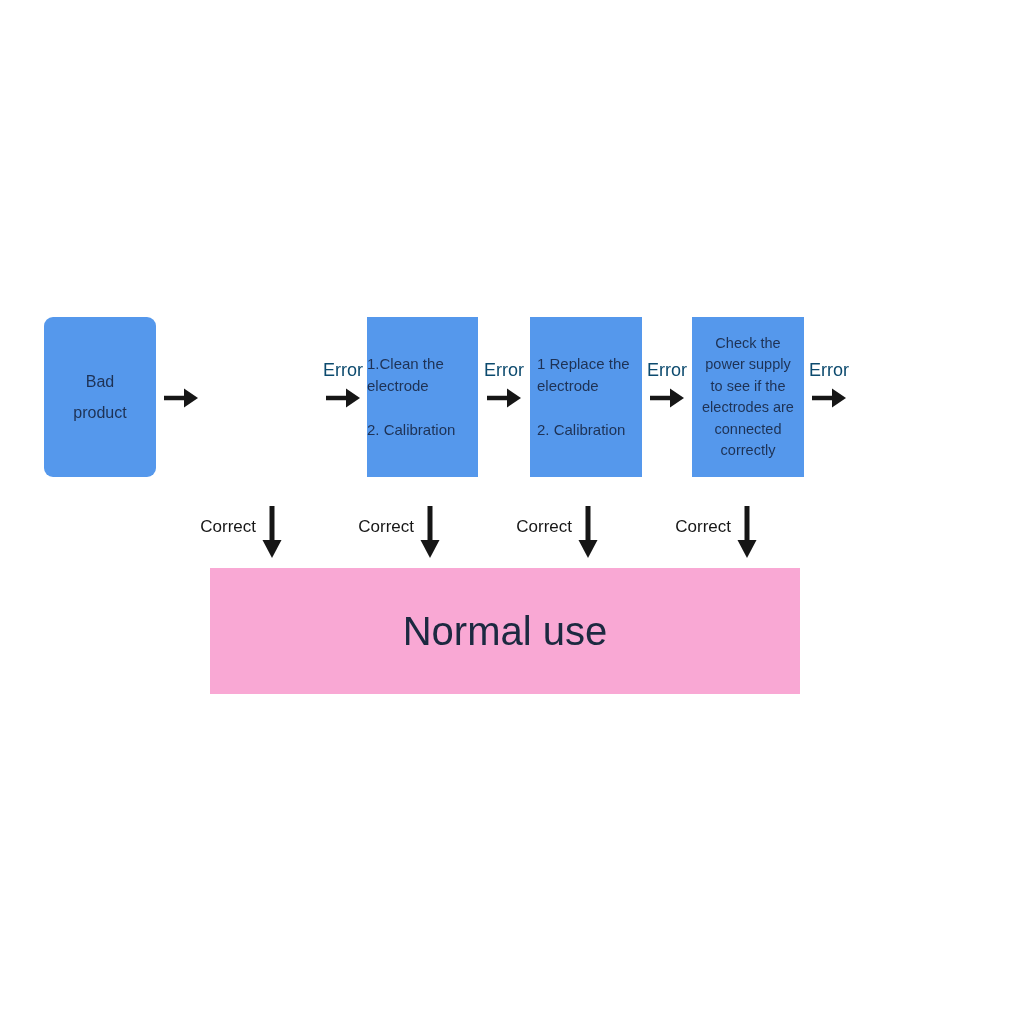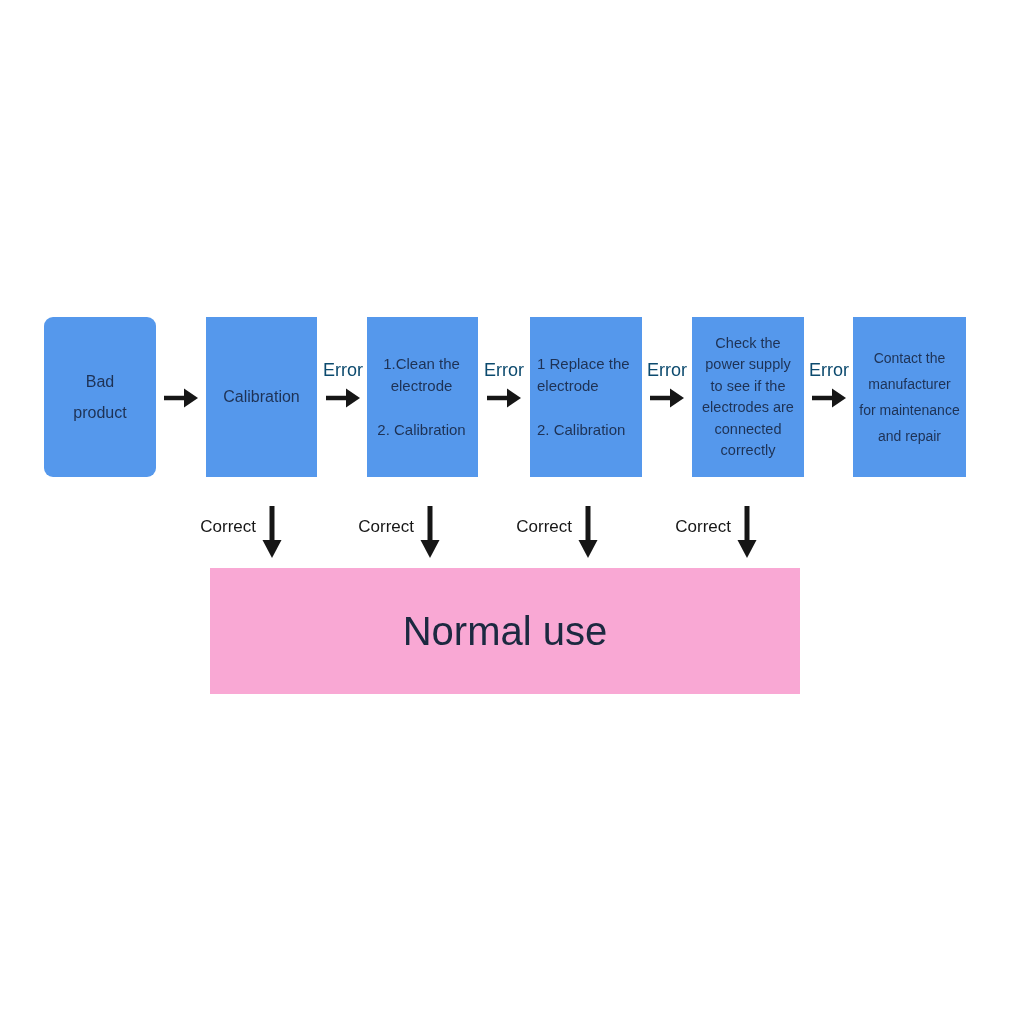--- a/index.html
+++ b/index.html
@@ -23,21 +23,21 @@
     background: #5598ec;
     color: #1e3255;
     display: flex;
     flex-direction: column;
     justify-content: center;
     box-sizing: border-box;
   }
   .box-line { width: 100%; }
   .box-bad-product     { left: 44px;  width: 112px; text-align: center; font-size: 16px; line-height: 31px; border-radius: 9px; }
   .box-calibration     { left: 206px; width: 111px; text-align: center; font-size: 16px; line-height: 24px; }
-  .box-clean-electrode { left: 367px; width: 111px; text-align: center;  font-size: 15px; line-height: 22px; padding-right: 2px; }
+  .box-clean-electrode { left: 367px; width: 111px; text-align: left;  font-size: 15px; line-height: 22px; padding-right: 2px; }
   .box-replace-electrode { left: 530px; width: 112px; text-align: left; font-size: 15px; line-height: 22px; padding-left: 7px; padding-right: 2px; }
   .box-check-power     { left: 692px; width: 112px; text-align: center; font-size: 14.5px; line-height: 21.5px; }
   .box-contact-manufacturer { left: 853px; width: 113px; text-align: center; font-size: 14px; line-height: 26px; }
   .box-clean-electrode .box-line,
   .box-replace-electrode .box-line { min-height: 22px; }
 
   
   .h-arrow { position: absolute; top: 386px; width: 36px; height: 24px; }
   .h-arrow-1 { left: 163px; }
   .h-arrow-2 { left: 325px; }
@@ -98,23 +98,20 @@
 </head>
 <body>
 
 <div class="canvas">
 
   <div class="box box-bad-product">
     <div class="box-line">Bad</div>
     <div class="box-line">product</div>
   </div>
 
-  <div class="box box-calibration">
-    <div class="box-line">Calibration</div>
-  </div>
 
   <div class="box box-clean-electrode">
     <div class="box-line">1.Clean the</div>
     <div class="box-line">electrode</div>
     <div class="box-line"></div>
     <div class="box-line">2. Calibration</div>
   </div>
 
   <div class="box box-replace-electrode">
     <div class="box-line">1 Replace the</div>
@@ -125,26 +122,20 @@
 
   <div class="box box-check-power">
     <div class="box-line">Check the</div>
     <div class="box-line">power supply</div>
     <div class="box-line">to see if the</div>
     <div class="box-line">electrodes are</div>
     <div class="box-line">connected</div>
     <div class="box-line">correctly</div>
   </div>
 
-  <div class="box box-contact-manufacturer">
-    <div class="box-line">Contact the</div>
-    <div class="box-line">manufacturer</div>
-    <div class="box-line">for maintenance</div>
-    <div class="box-line">and repair</div>
-  </div>
 
   <svg class="h-arrow h-arrow-1" viewBox="0 0 36 24">
     <line x1="1" y1="12" x2="24" y2="12" stroke="#161616" stroke-width="4.5"></line>
     <polygon points="21,2.5 35,12 21,21.5" fill="#161616"></polygon>
   </svg>
   <svg class="h-arrow h-arrow-2" viewBox="0 0 36 24">
     <line x1="1" y1="12" x2="24" y2="12" stroke="#161616" stroke-width="4.5"></line>
     <polygon points="21,2.5 35,12 21,21.5" fill="#161616"></polygon>
   </svg>
   <svg class="h-arrow h-arrow-3" viewBox="0 0 36 24">

